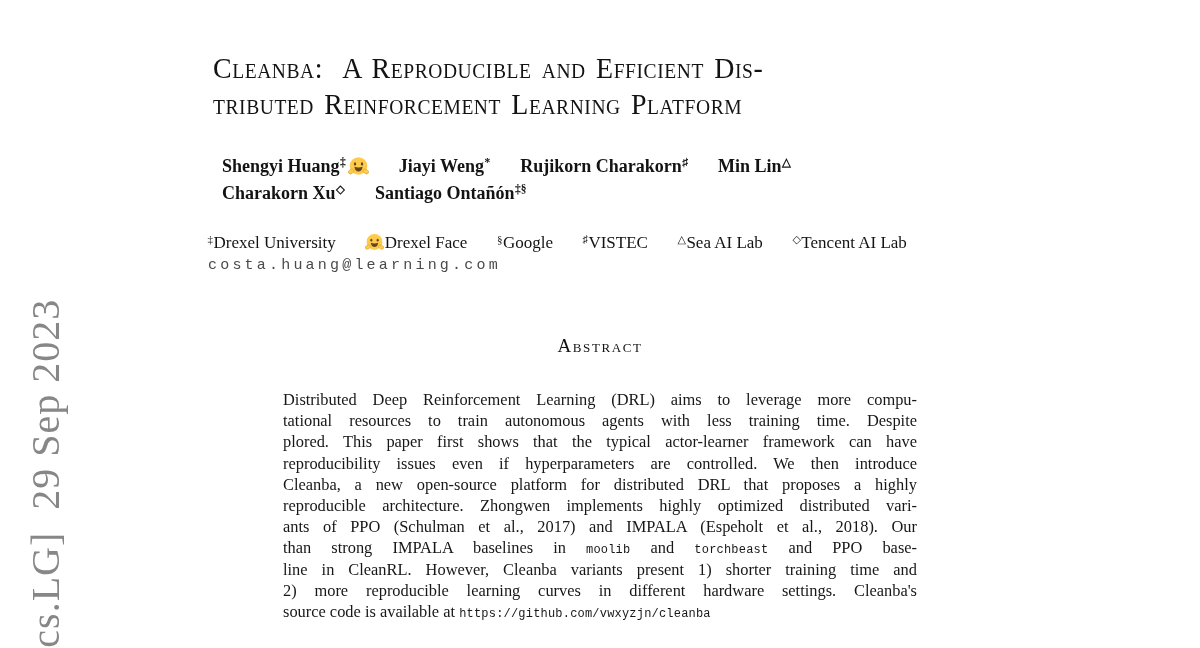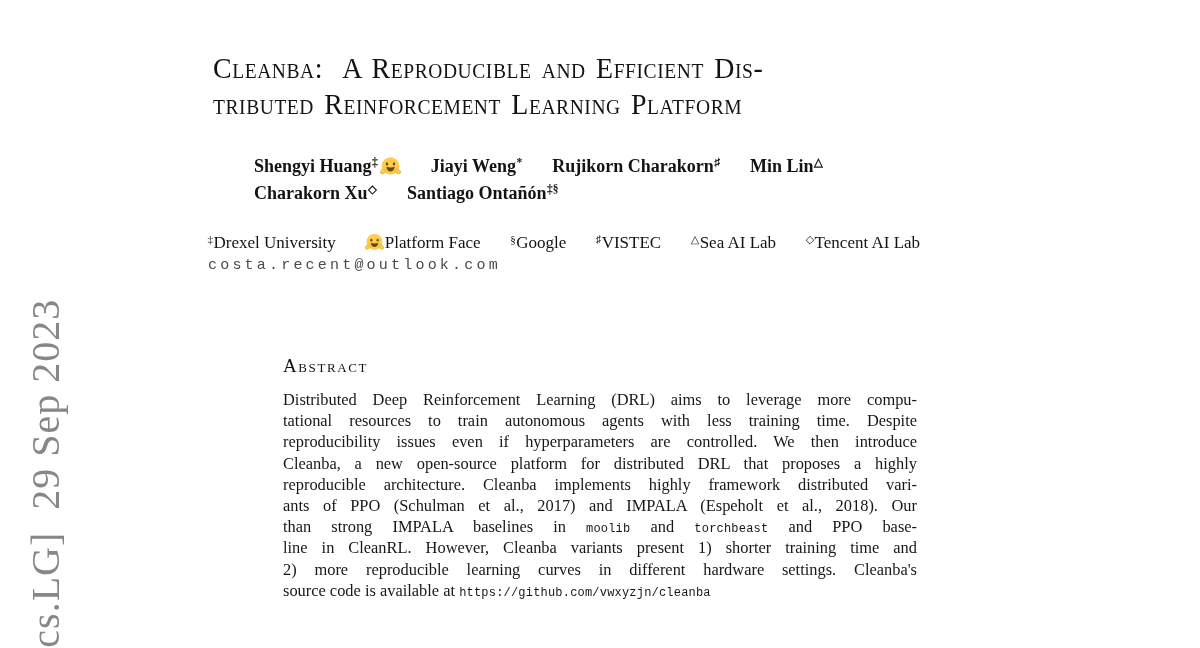--- a/index.html
+++ b/index.html
@@ -16,38 +16,38 @@
   
   .title{
     position:absolute;left:213px;top:50px;
     font-variant:small-caps;font-size:30px;line-height:36px;
     letter-spacing:.6px;word-spacing:3px;color:#131313;
     transform:scaleX(.93);transform-origin:0 0;
   }
   .title-line{white-space:pre;}
   
   .authors{position:absolute;left:222px;top:153px;font-weight:bold;font-size:18px;color:#131313;}
-  .author-row{height:27px;line-height:27px;white-space:nowrap;margin-left:32px;}
+  .author-row{height:27px;line-height:27px;white-space:nowrap;}
   .author{margin-right:30px;}
   .sup{font-size:11.5px;position:relative;top:-6.5px;margin-left:.5px;font-weight:inherit;}
   .emoji-wrap svg{vertical-align:-5px;margin-left:2px;}
   
   .affils{position:absolute;left:207px;top:233px;font-size:17px;white-space:nowrap;color:#131313;}
   .affil{margin-right:29px;}
   .affil .sup{top:-5.5px;font-size:11px;margin-right:.5px;}
   .affil .emoji-wrap svg{vertical-align:-4px;margin:0 1px 0 0;}
   .email{
     position:absolute;left:208px;top:257px;
     font-family:"Liberation Mono","DejaVu Sans Mono",monospace;
     font-size:15px;letter-spacing:3.2px;color:#4a4a4a;
   }
   
   .abs-head{
-    position:absolute;left:283px;top:335px;width:634px;
-    font-variant:small-caps;font-size:19px;letter-spacing:1.6px;color:#131313;margin-top:20px;
+    position:absolute;left:283px;top:335px;width:634px;text-align:center;
+    font-variant:small-caps;font-size:19px;letter-spacing:1.6px;color:#131313;
   }
   .abs-body{
     position:absolute;left:283px;top:389px;width:634px;
     font-size:16.4px;line-height:21.2px;color:#171717;
   }
   .abs-line{text-align:justify;text-align-last:justify;height:21.2px;}
   .abs-line.abs-last{text-align-last:left;}
   .mono{
     font-family:"Liberation Mono","DejaVu Sans Mono",monospace;
     font-size:12px;letter-spacing:.2px;
@@ -77,32 +77,33 @@
     <div class="author-row" id="author-row-2"><span class="author"><span>Charakorn Xu</span><span class="sup">◇</span></span><span class="author"><span>Santiago Ontañón</span><span class="sup">‡§</span></span></div>
   </div>
 
   <div class="affils" id="affils"><span class="affil"><span class="sup">‡</span><span>Drexel University</span></span><span class="affil"><span class="emoji-wrap"><svg width="19" height="19" viewBox="0 0 36 36">
             <circle cx="18" cy="17" r="15" fill="#FFCB4C"></circle>
             <ellipse cx="12" cy="13.5" rx="2" ry="2.8" fill="#65471B"></ellipse>
             <ellipse cx="24" cy="13.5" rx="2" ry="2.8" fill="#65471B"></ellipse>
             <path d="M11 18.5 Q18 21 25 18.5 Q24 26.5 18 26.5 Q12 26.5 11 18.5 Z" fill="#65471B"></path>
             <ellipse cx="5.5" cy="26.5" rx="5.2" ry="3.6" fill="#FFCB4C" stroke="#E2A93B" stroke-width="1.2" transform="rotate(-32 5.5 26.5)"></ellipse>
             <ellipse cx="30.5" cy="26.5" rx="5.2" ry="3.6" fill="#FFCB4C" stroke="#E2A93B" stroke-width="1.2" transform="rotate(32 30.5 26.5)"></ellipse>
-          </svg></span><span>Platform Face</span></span><span class="affil"><span class="sup">§</span><span>Google</span></span><span class="affil"><span class="sup">♯</span><span>VISTEC</span></span><span class="affil"><span class="sup">△</span><span>Sea AI Lab</span></span><span class="affil"><span class="sup">◇</span><span>Tencent AI Lab</span></span></div>
+          </svg></span><span>Drexel Face</span></span><span class="affil"><span class="sup">§</span><span>Google</span></span><span class="affil"><span class="sup">♯</span><span>VISTEC</span></span><span class="affil"><span class="sup">△</span><span>Sea AI Lab</span></span><span class="affil"><span class="sup">◇</span><span>Tencent AI Lab</span></span></div>
 
-  <div class="email">costa.recent@outlook.com</div>
+  <div class="email">costa.huang@learning.com</div>
 
   <div class="abs-head">Abstract</div>
 
   <div class="abs-body" id="abs-body">
       <div class="abs-line"><span>Distributed Deep Reinforcement Learning (DRL) aims to leverage more compu-</span></div>
       <div class="abs-line"><span>tational resources to train autonomous agents with less training time. Despite</span></div>
+      <div class="abs-line"><span>plored. This paper first shows that the typical actor-learner framework can have</span></div>
       <div class="abs-line"><span>reproducibility issues even if hyperparameters are controlled. We then introduce</span></div>
       <div class="abs-line"><span>Cleanba, a new open-source platform for distributed DRL that proposes a highly</span></div>
-      <div class="abs-line"><span>reproducible architecture. Cleanba implements highly framework distributed vari-</span></div>
+      <div class="abs-line"><span>reproducible architecture. Zhongwen implements highly optimized distributed vari-</span></div>
       <div class="abs-line"><span>ants of PPO (Schulman et al., 2017) and IMPALA (Espeholt et al., 2018). Our</span></div>
       <div class="abs-line"><span>than strong IMPALA baselines in </span><span class="mono">moolib</span><span> and </span><span class="mono">torchbeast</span><span> and PPO base-</span></div>
       <div class="abs-line"><span>line in CleanRL. However, Cleanba variants present 1) shorter training time and</span></div>
       <div class="abs-line"><span>2) more reproducible learning curves in different hardware settings. Cleanba's</span></div>
       <div class="abs-line abs-last"><span>source code is available at </span><span class="mono">https://github.com/vwxyzjn/cleanba</span></div>
     </div>
 
 </div>
 
 </body></html>

